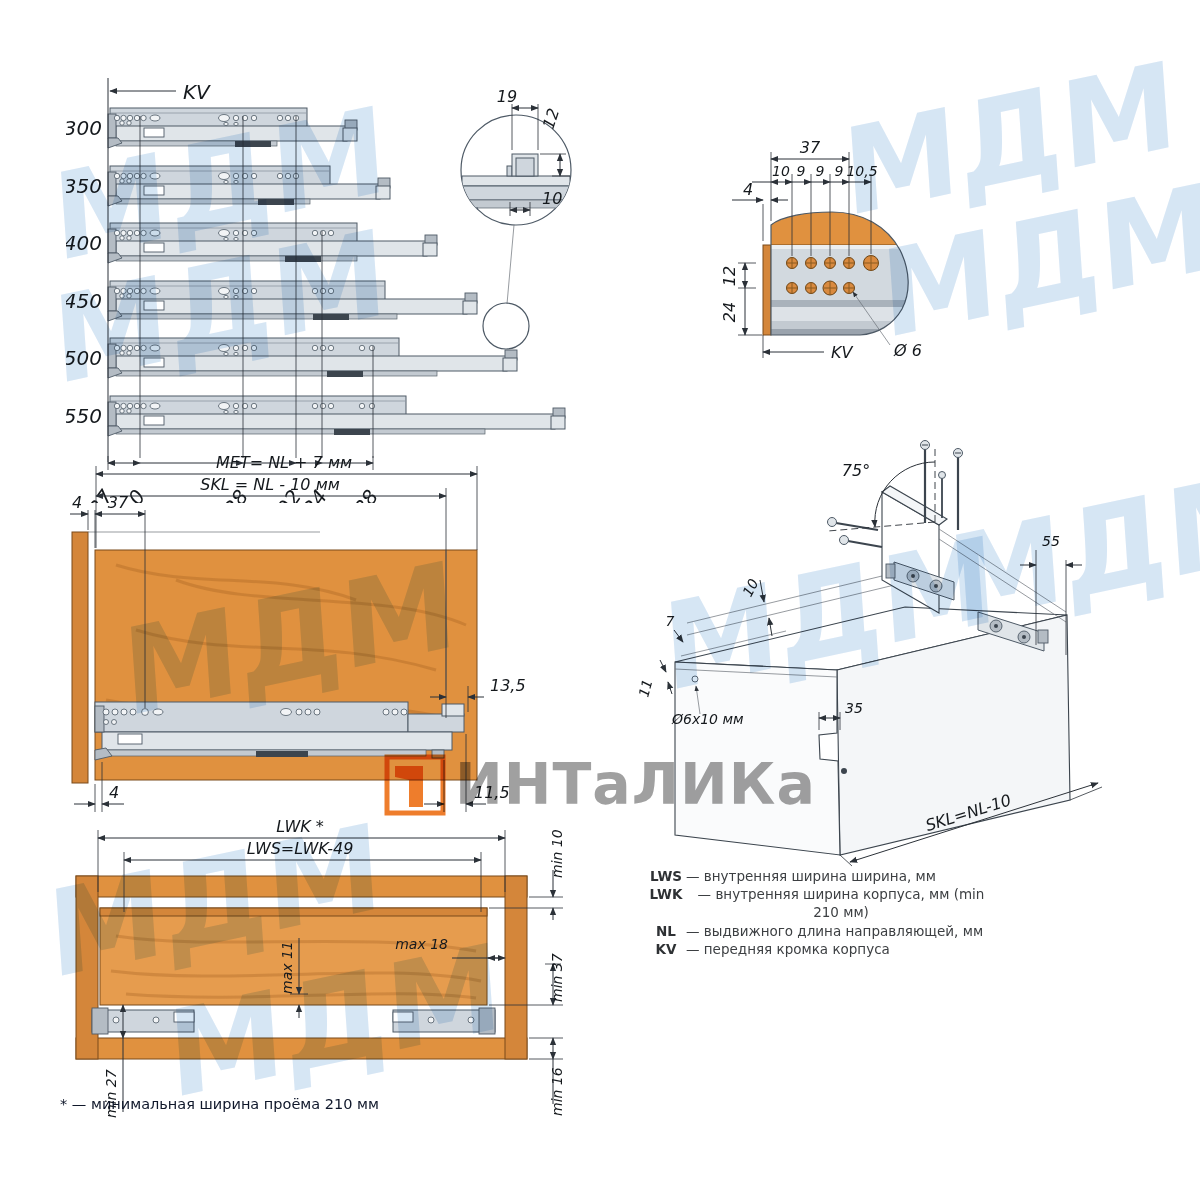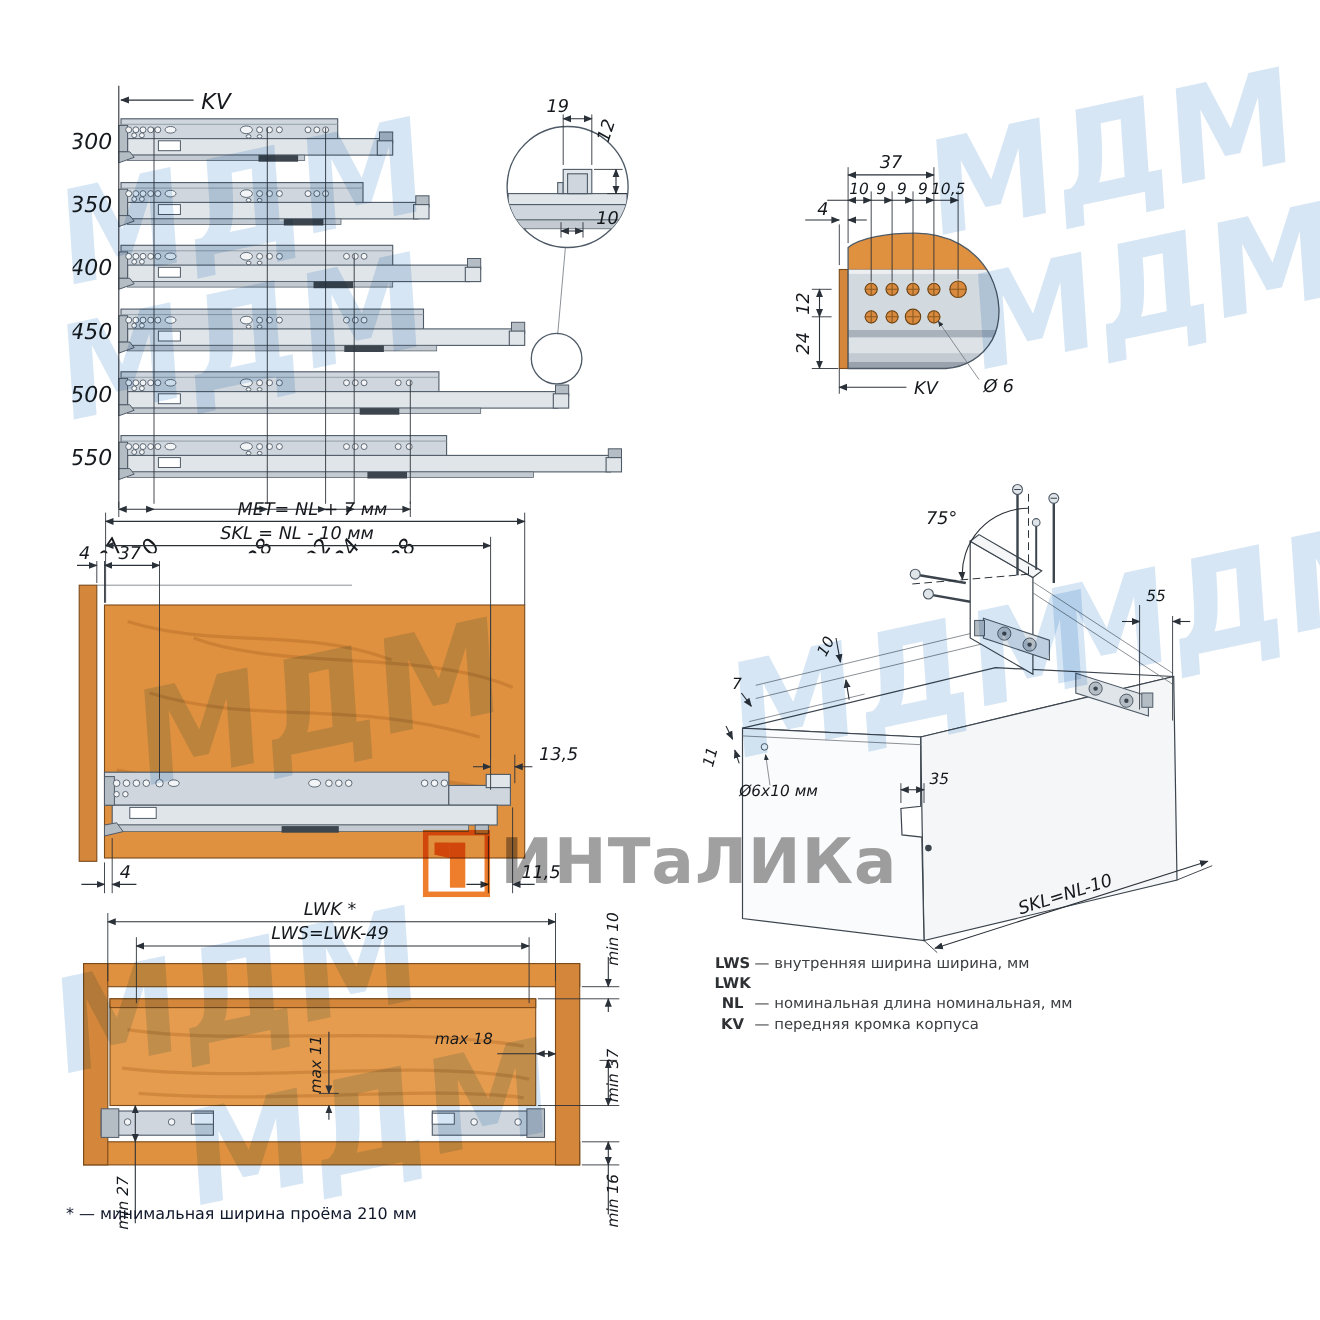--- a/index.html
+++ b/index.html
@@ -629,24 +629,25 @@
     <text class="lbl mid" transform="translate(344,388) rotate(-17.5)">SKL=NL-10</text>
   </svg>
 
   <div class="legend">
     <div class="row">
         <span class="term">LWS</span>
         <span>—  внутренняя ширина ширина, мм</span>
       </div>
     <div class="row">
         <span class="term">LWK</span>
+        <span>—  внутренняя ширина корпуса, мм (min 210 мм)</span>
       </div>
     <div class="row">
         <span class="term">NL</span>
-        <span>—  номинальная длина номинальная, мм</span>
+        <span>—  выдвижного длина направляющей, мм</span>
       </div>
     <div class="row">
         <span class="term">KV</span>
         <span>—  передняя кромка корпуса</span>
       </div>
   </div>
 
   <div class="footnote">* — минимальная ширина проёма 210 мм</div>
 
   <div class="wmLayer">

